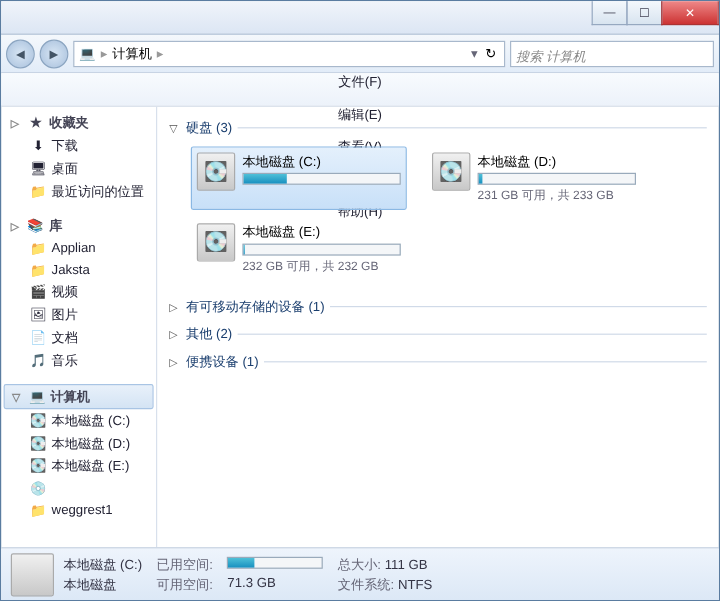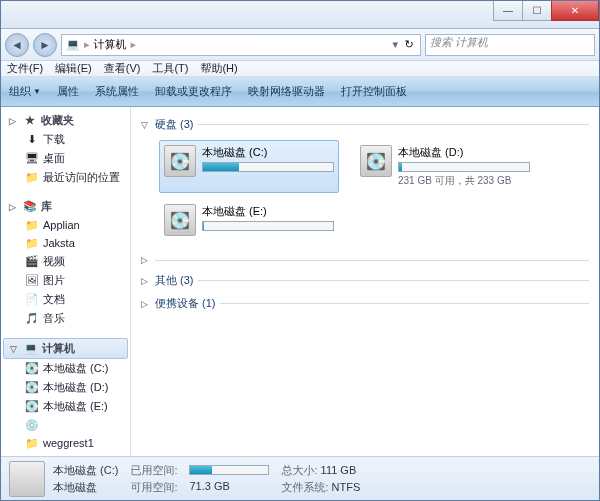--- a/index.html
+++ b/index.html
@@ -9,23 +9,23 @@
 
 .titlebar { height: 28px; background: linear-gradient(#f0f4fa, #dce6f4); display: flex; justify-content: flex-end; align-items: flex-start; padding: 0; border-bottom: 1px solid #a0b4cc; }
 .tb-btn { width: 30px; height: 20px; border: 1px solid #96a8c0; border-top: none; margin-left: -1px; background: linear-gradient(#f4f8fc, #d8e4f0); display: flex; align-items: center; justify-content: center; font-size: 10px; color: #445; }
 .tb-btn.close { width: 48px; background: linear-gradient(#e88, #c33); color: #fff; border-color: #a33; border-top-right-radius: 0; }
 
 .navbar { height: 32px; background: linear-gradient(#f4f8fc, #e2ecf8); display: flex; align-items: center; padding: 0 4px; gap: 4px; border-bottom: 1px solid #c8d4e4; }
 .nav-btn { width: 24px; height: 24px; border-radius: 50%; background: radial-gradient(#d8e6f4, #a8c0dc); border: 1px solid #8aa4c0; display: flex; align-items: center; justify-content: center; color: #456; font-size: 12px; }
 .addr { flex: 1; height: 22px; border: 1px solid #a8b8cc; background: #fff; display: flex; align-items: center; padding: 0 4px; gap: 4px; }
 .addr .sep { color: #999; }
 .addr .drop { margin-left: auto; color: #667; }
-.search { width: 170px; height: 22px; border: 1px solid #a8b8cc; background: #fff; display: flex; align-items: flex-start; padding: 0 4px; color: #888; font-style: italic; }
-
-.menubar { height: 16px; background: linear-gradient(#f8fbfe, #ecf2fa); display: flex; align-items: center; padding: 0 6px; gap: 12px; border-bottom: 1px solid #d4dce8; color: #223; }
+.search { width: 170px; height: 22px; border: 1px solid #a8b8cc; background: #fff; display: flex; align-items: flex-end; padding: 0 4px; color: #888; font-style: italic; }
+
+.menubar { height: 28px; background: linear-gradient(#f8fbfe, #ecf2fa); display: flex; align-items: center; padding: 0 6px; gap: 12px; border-bottom: 1px solid #d4dce8; color: #223; flex-direction: column; }
 
 .toolbar { height: 30px; background: linear-gradient(#cfe4f8, #b0d0ec 48%, #9dc4e6 52%, #b8d6f0); display: flex; align-items: center; padding: 0 8px; gap: 16px; color: #12334f; border-bottom: 1px solid #7ea4c8; }
 .tb-item { display: flex; align-items: center; gap: 2px; }
 .tb-item .drop-ic { font-size: 8px; }
 
 .body { flex: 1; display: flex; min-height: 0; }
 
 .sidebar { width: 130px; border-right: 1px solid #d8e0ec; overflow-y: auto; padding: 4px 0; }
 .side-group { margin-bottom: 10px; }
 .side-head, .side-item { display: flex; align-items: center; gap: 4px; padding: 2px 4px 2px 8px; color: #223; white-space: nowrap; }
@@ -84,31 +84,20 @@
   </div>
 
   <div class="menubar">
     <span>文件(F)</span>
     <span>编辑(E)</span>
     <span>查看(V)</span>
     <span>工具(T)</span>
     <span>帮助(H)</span>
   </div>
 
-  <div class="toolbar">
-    <span class="tb-item">
-        <span>组织</span>
-        <span class="drop-ic">▼</span>
-      </span>
-    <span class="tb-item">属性</span>
-    <span class="tb-item">系统属性</span>
-    <span class="tb-item">卸载或更改程序</span>
-    <span class="tb-item">映射网络驱动器</span>
-    <span class="tb-item">打开控制面板</span>
-  </div>
 
   <div class="body">
     <div class="sidebar">
       <div class="side-group">
         <div class="side-head">
             <span class="exp">▷</span>
             <span class="ic">★</span>
             <span>收藏夹</span>
           </div>
         <div id="fav-list">
@@ -215,30 +204,32 @@
               <div class="drive-free">231 GB 可用，共 233 GB</div>
             </div>
           </div>
           <div class="drive">
             <div class="drive-ic">💽</div>
             <div class="drive-info">
               <div class="drive-name">本地磁盘 (E:)</div>
               <div class="drive-bar">
                 <div class="fill" style="width:1%"></div>
               </div>
+              <div class="drive-free">232 GB 可用，共 232 GB</div>
             </div>
           </div>
         </div>
       <div class="cat-head">
           <span class="exp">▷</span>
+          <span>有可移动存储的设备 (1)</span>
           <span class="line"></span>
         </div>
       <div class="cat-head">
           <span class="exp">▷</span>
-          <span>其他 (3)</span>
+          <span>其他 (2)</span>
           <span class="line"></span>
         </div>
       <div class="cat-head">
           <span class="exp">▷</span>
           <span>便携设备 (1)</span>
           <span class="line"></span>
         </div>
     </div>
   </div>
 

